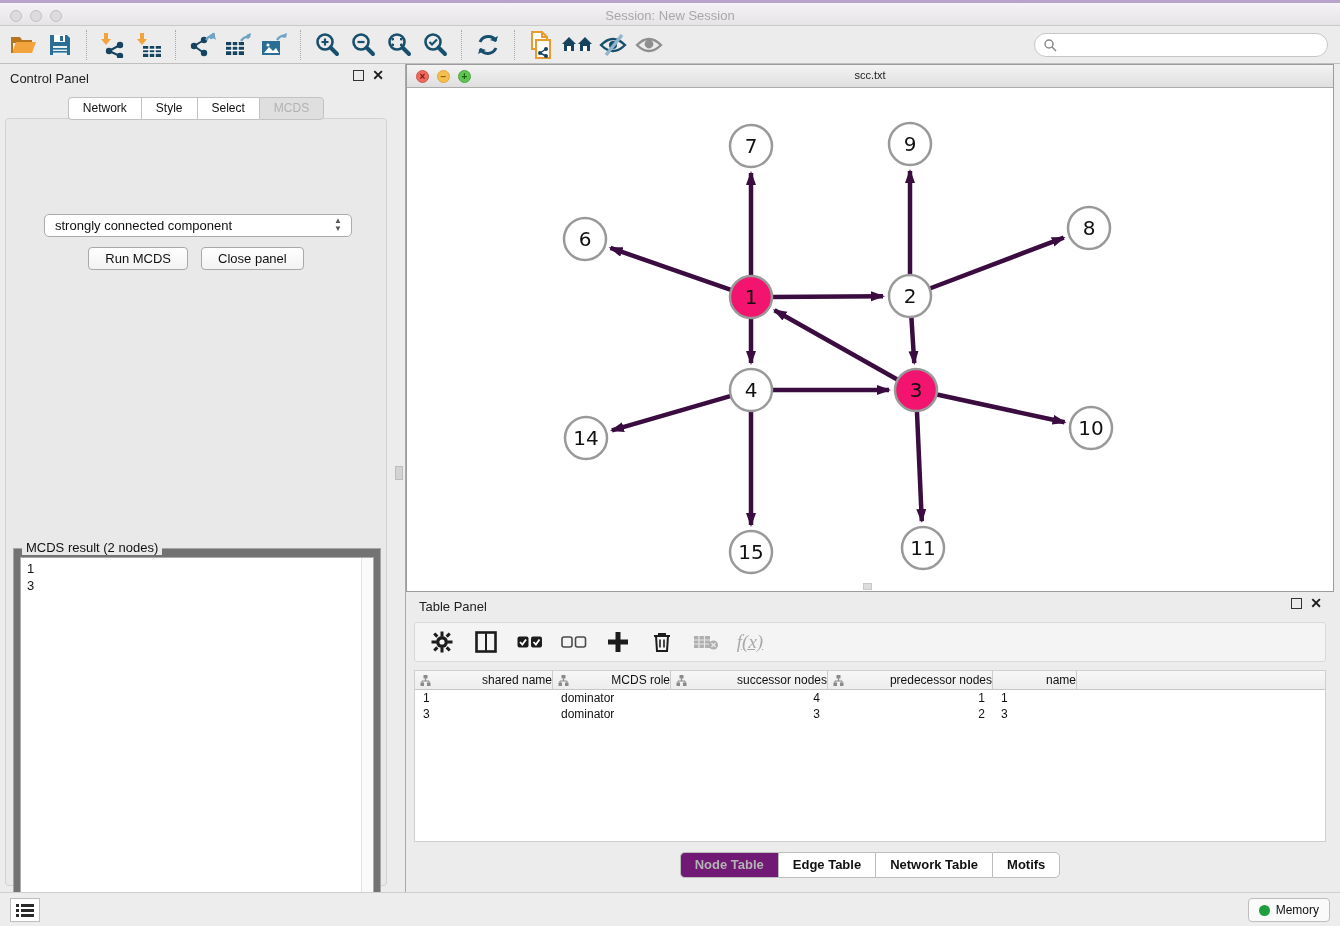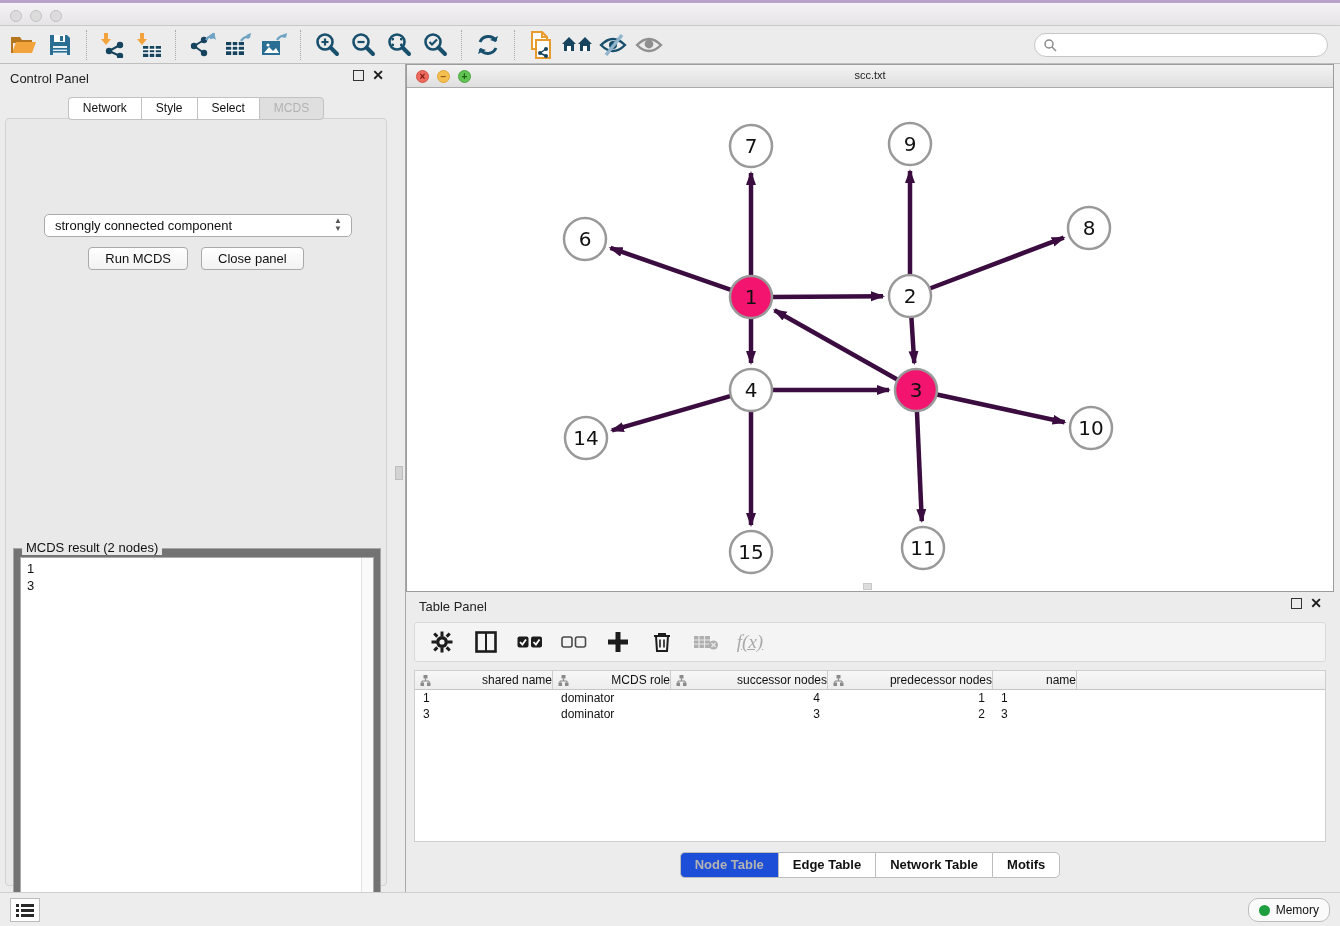--- a/index.html
+++ b/index.html
@@ -95,42 +95,43 @@
     display:flex; align-items:center; justify-content:flex-end; }
   .th .tree-ic { position:absolute; left:5px; top:4px; }
   .trow { display:flex; height:16px; font-size:12px; color:#111; }
   .td { padding:1px 8px 0; overflow:hidden; white-space:nowrap; }
   .td.r { text-align:right; }
   .tp-tabs { position:absolute; left:0; top:260px; width:100%; display:flex; justify-content:center; }
   .tp-tab { font-size:13px; font-weight:bold; padding:4px 14px 5px; background:#FFF;
     border:1px solid #BDBDBD; border-right:none; color:#111; }
   .tp-tab:first-child { border-radius:5px 0 0 5px; }
   .tp-tab:last-child { border-radius:0 5px 5px 0; border-right:1px solid #BDBDBD; }
-  .tp-tab.sel { background:#1d4ed8; color:#B3B3B3; }
+  .tp-tab.sel { background:#701a75; color:#B3B3B3; }
 
   
   .statusbar { position:absolute; left:0; top:892px; width:1340px; height:34px; background:#EDEDED;
     border-top:1px solid #CFCFCF; }
   .list-btn { position:absolute; left:10px; top:5px; width:30px; height:24px; background:#FFF;
     border:1px solid #BDBDBD; display:flex; align-items:center; justify-content:center; }
   .mem-btn { position:absolute; right:10px; top:5px; height:24px; background:#FAFAFA;
-    border:1px solid #BDBDBD; border-radius:10px; display:flex; align-items:center; gap:6px;
+    border:1px solid #BDBDBD; border-radius:4px; display:flex; align-items:center; gap:6px;
     padding:0 10px; font-size:12px; color:#111; }
   .mem-dot { width:11px; height:11px; border-radius:50%; background:#1E9E3E; }
   svg { display:block; }
 </style>
 </head>
 <body>
 
 <div class="titlebar">
   <div class="traffic">
     <div class="light"></div>
     <div class="light"></div>
     <div class="light"></div>
   </div>
+  <div class="win-title">Session: New Session</div>
 </div>
 
 <div class="toolbar">
   <div class="tb-icon">
     <svg width="28" height="24" viewBox="0 0 28 24">
         <path d="M2 4 h8 l2 3 h10 v3 H2z" fill="#B5761F"></path>
         <path d="M2 20 L6 9 h20 L22 20z" fill="#F2A33C"></path>
         <path d="M2 20 V4" stroke="#B5761F" stroke-width="2"></path>
       </svg>
   </div>

